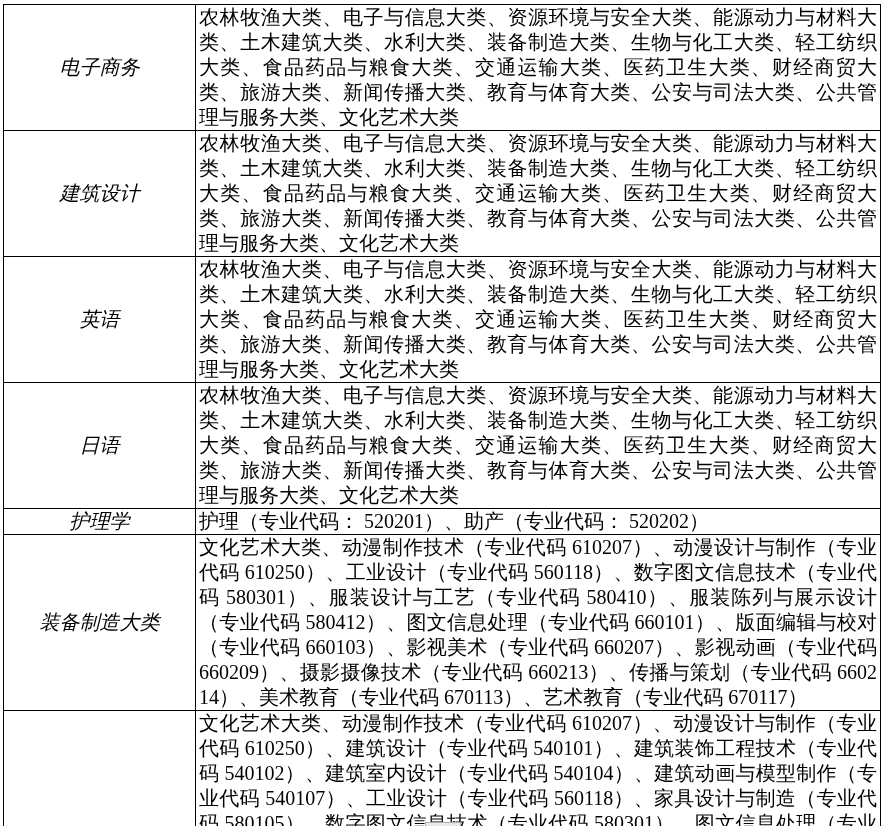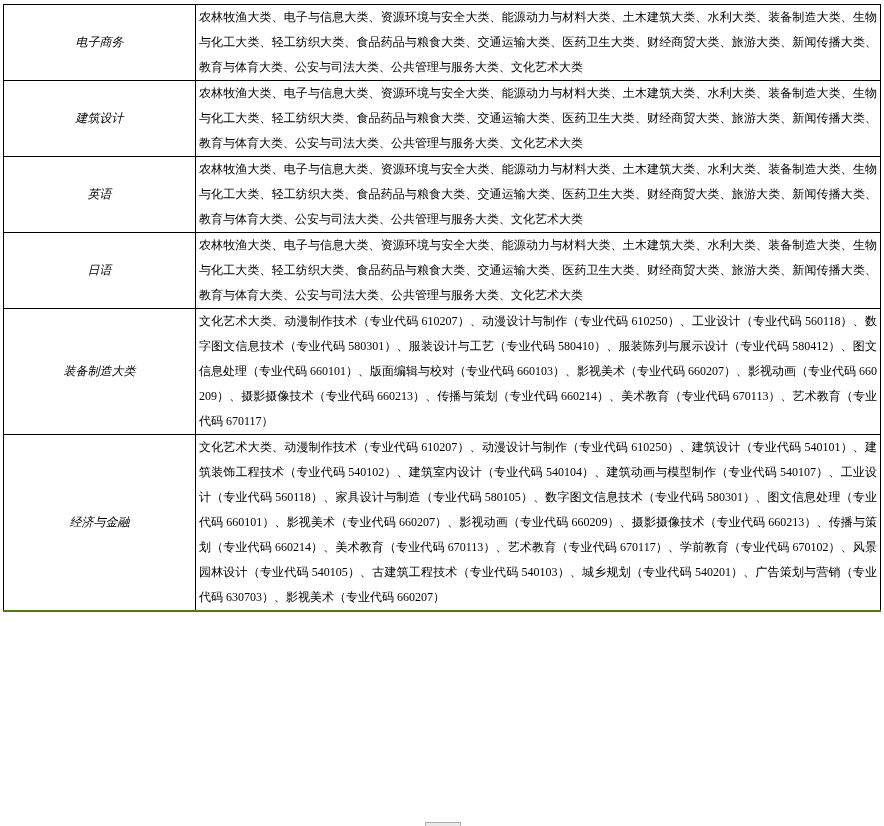--- a/index.html
+++ b/index.html
@@ -21,21 +21,21 @@
   table.majors-table {
     position: absolute;
     left: 3px;
     top: 4px;
     width: 878px;
     border-collapse: collapse;
     table-layout: fixed;
   }
   table.majors-table td {
     border: 1px solid #000000;
-    font-size: 12px;
+    font-size: 20px;
     line-height: 25px;
     vertical-align: middle;
     padding: 0 3px;
     word-break: break-all;
   }
   td.major-cell {
     width: 185px;
     text-align: center;
     padding: 0 6px;
     font-style: italic;
@@ -76,20 +76,24 @@
     <tr>
       <td class="major-cell">英语</td>
       <td class="list-cell">农林牧渔大类、电子与信息大类、资源环境与安全大类、能源动力与材料大类、土木建筑大类、水利大类、装备制造大类、生物与化工大类、轻工纺织大类、食品药品与粮食大类、交通运输大类、医药卫生大类、财经商贸大类、旅游大类、新闻传播大类、教育与体育大类、公安与司法大类、公共管理与服务大类、文化艺术大类</td>
     </tr>
 
     <tr>
       <td class="major-cell">日语</td>
       <td class="list-cell">农林牧渔大类、电子与信息大类、资源环境与安全大类、能源动力与材料大类、土木建筑大类、水利大类、装备制造大类、生物与化工大类、轻工纺织大类、食品药品与粮食大类、交通运输大类、医药卫生大类、财经商贸大类、旅游大类、新闻传播大类、教育与体育大类、公安与司法大类、公共管理与服务大类、文化艺术大类</td>
     </tr>
 
+    <tr>
+      <td class="major-cell">护理学</td>
+      <td class="list-cell">护理（专业代码：  520201）、助产（专业代码：  520202）</td>
+    </tr>
 
     <tr>
       <td class="major-cell">装备制造大类</td>
       <td class="list-cell">文化艺术大类、动漫制作技术（专业代码 610207）、动漫设计与制作（专业代码 610250）、工业设计（专业代码 560118）、数字图文信息技术（专业代码 580301）、服装设计与工艺（专业代码 580410）、服装陈列与展示设计（专业代码 580412）、图文信息处理（专业代码 660101）、版面编辑与校对（专业代码 660103）、影视美术（专业代码 660207）、影视动画（专业代码 660209）、摄影摄像技术（专业代码 660213）、传播与策划（专业代码 660214）、美术教育（专业代码 670113）、艺术教育（专业代码 670117）</td>
     </tr>
 
     <tr>
       <td class="major-cell">经济与金融</td>
       <td class="list-cell">文化艺术大类、动漫制作技术（专业代码 610207）、动漫设计与制作（专业代码 610250）、建筑设计（专业代码 540101）、建筑装饰工程技术（专业代码 540102）、建筑室内设计（专业代码 540104）、建筑动画与模型制作（专业代码 540107）、工业设计（专业代码 560118）、家具设计与制造（专业代码 580105）、数字图文信息技术（专业代码 580301）、图文信息处理（专业代码 660101）、影视美术（专业代码 660207）、影视动画（专业代码 660209）、摄影摄像技术（专业代码 660213）、传播与策划（专业代码 660214）、美术教育（专业代码 670113）、艺术教育（专业代码 670117）、学前教育（专业代码 670102）、风景园林设计（专业代码 540105）、古建筑工程技术（专业代码 540103）、城乡规划（专业代码 540201）、广告策划与营销（专业代码 630703）、影视美术（专业代码 660207）</td>
     </tr>

